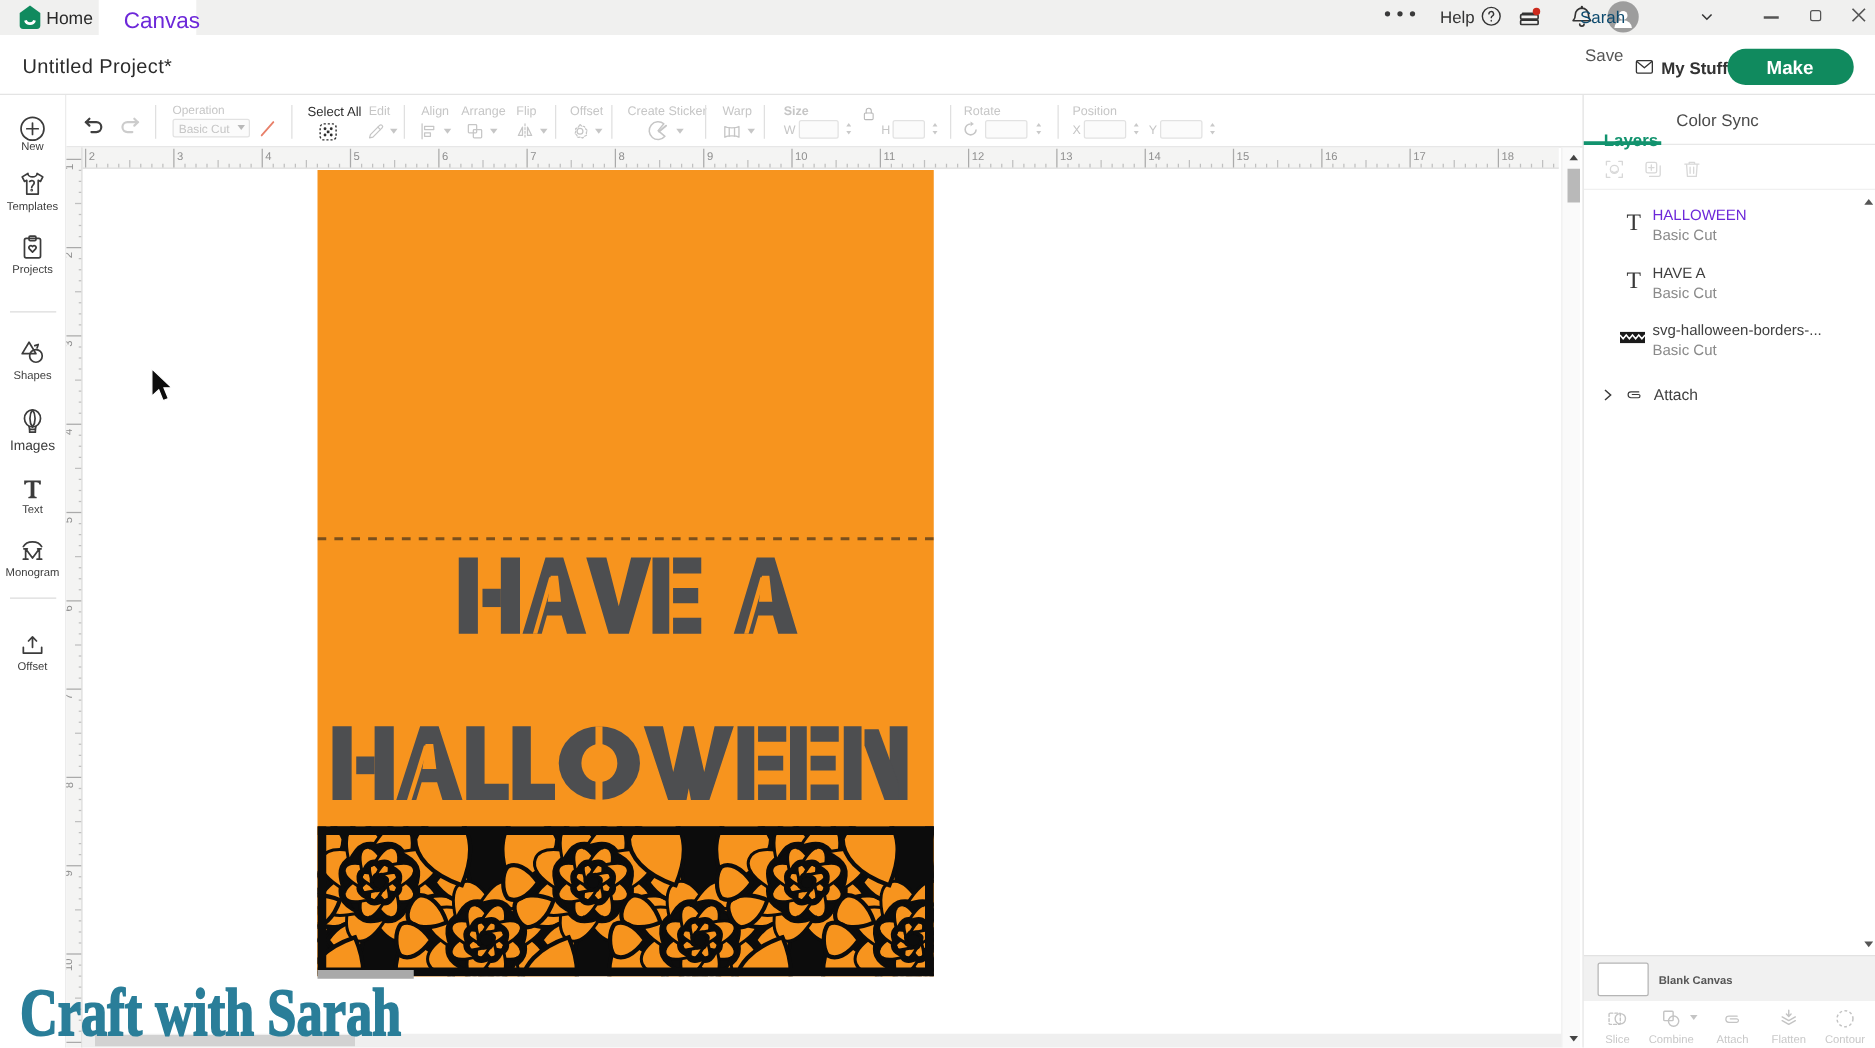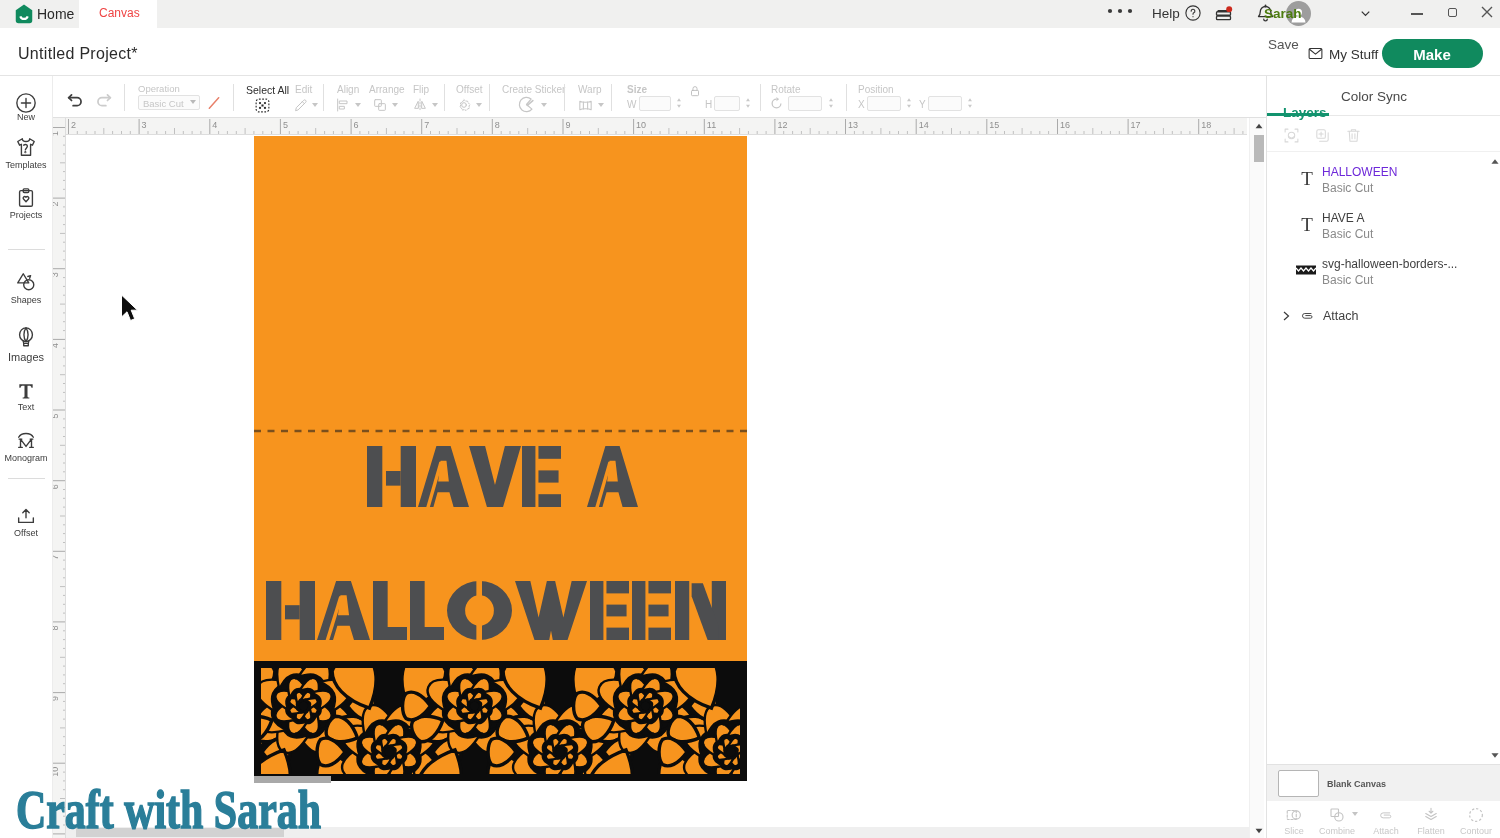--- a/index.html
+++ b/index.html
@@ -1,20 +1,20 @@
 <!DOCTYPE html>
 <html><head><meta charset="utf-8"><style>html,body{margin:0;padding:0}body{width:1500px;height:838px;overflow:hidden;font-family:"Liberation Sans",sans-serif;background:#ffffff;position:relative;-webkit-font-smoothing:antialiased}*{box-sizing:border-box}</style></head><body>
 <div style="position:absolute;left:0;top:0;width:1500px;height:28px;background:#f0f0ef"></div>
 <svg style="position:absolute;left:13px;top:3px" width="22" height="22" viewBox="0 0 24 24" xmlns="http://www.w3.org/2000/svg">
     <path d="M12 1.5 L21 8 V19 a3 3 0 0 1 -3 3 H6 a3 3 0 0 1 -3-3 V8 Z" fill="#108a5e"></path>
     <path d="M8 14.5 a4.2 4.2 0 0 0 8 0" fill="none" stroke="#ffffff" stroke-width="2.4"></path>
   </svg>
 <div style="position:absolute;left:37px;top:6px;font-size:14px;color:#2a2a2a;font-weight:500;letter-spacing:0;white-space:nowrap">Home</div>
 <div style="position:absolute;left:79px;top:0;width:78px;height:28px;background:#ffffff"></div>
-<div style="position:absolute;left:99px;top:6px;font-size:12px;color:#ef4444;font-weight:500;letter-spacing:0;white-space:nowrap">Canvas</div>
+<div style="position:absolute;left:99px;top:6px;font-size:18px;color:#6d28d9;font-weight:500;letter-spacing:0;white-space:nowrap">Canvas</div>
 <svg style="position:absolute;left:1107px;top:8px" width="26" height="6" viewBox="0 0 26 6">
     <circle cx="3" cy="3" r="2.1" fill="#3a3a3a"></circle>
     <circle cx="13" cy="3" r="2.1" fill="#3a3a3a"></circle>
     <circle cx="23" cy="3" r="2.1" fill="#3a3a3a"></circle>
   </svg>
 <div style="position:absolute;left:1152px;top:6px;font-size:13.5px;color:#333;font-weight:400;letter-spacing:0;white-space:nowrap">Help</div>
 <svg style="position:absolute;left:1184px;top:4px" width="18" height="18" viewBox="0 0 24 24" xmlns="http://www.w3.org/2000/svg">
     <g fill="none" stroke="#333" stroke-width="1.5">
       <circle cx="12" cy="12" r="9.5"></circle>
       <path d="M9.5 9.5 a2.5 2.5 0 1 1 3.5 2.3 c-.8.4-1 .8-1 1.7 M12 16.6 v.4" stroke-linecap="round"></path>
@@ -35,41 +35,41 @@
       <path d="M12 4 V2.8" stroke-width="2"></path>
     </g>
   </svg>
 <div style="position:absolute;left:1286px;top:1px;width:25px;height:25px;border-radius:50%;background:#9d9d9d;overflow:hidden"></div>
 <svg style="position:absolute;left:1288px;top:4px" width="21" height="21" viewBox="0 0 24 24" xmlns="http://www.w3.org/2000/svg">
     <g fill="#ffffff">
       <circle cx="12" cy="9.5" r="4"></circle>
       <path d="M4 21 a8 7 0 0 1 16 0 Z"></path>
     </g>
   </svg>
-<div style="position:absolute;left:1264px;top:6px;font-size:13.5px;color:#4d7c0f;font-weight:700;letter-spacing:0;white-space:nowrap">Sarah</div>
+<div style="position:absolute;left:1264px;top:6px;font-size:13.5px;color:#0c4a6e;font-weight:400;letter-spacing:0;white-space:nowrap">Sarah</div>
 <svg style="position:absolute;left:1358px;top:6px" width="15" height="15" viewBox="0 0 24 24" xmlns="http://www.w3.org/2000/svg">
     <g fill="none" stroke="#333" stroke-width="2">
       <path d="M6 9 L12 15 L18 9"></path>
     </g>
   </svg>
 <div style="position:absolute;left:1411px;top:13px;width:12px;height:1.6px;background:#555"></div>
 <div style="position:absolute;left:1448px;top:8px;width:9px;height:9px;border:1.3px solid #555;border-radius:2px"></div>
 <svg style="position:absolute;left:1481px;top:6px" width="12" height="12" viewBox="0 0 12 12">
     <path d="M1 1 L11 11 M11 1 L1 11" stroke="#555" stroke-width="1.4"></path>
   </svg>
 <div style="position:absolute;left:0;top:28px;width:1500px;height:48px;background:#ffffff;border-bottom:1px solid #e4e4e4"></div>
 <div style="position:absolute;left:18px;top:45px;font-size:16px;color:#2b2b2b;font-weight:500;letter-spacing:0.3px;white-space:nowrap">Untitled Project*</div>
 <div style="position:absolute;left:1268px;top:37px;font-size:13.5px;color:#555;font-weight:400;letter-spacing:0;white-space:nowrap">Save</div>
 <svg style="position:absolute;left:1307px;top:45px" width="17" height="17" viewBox="0 0 24 24" xmlns="http://www.w3.org/2000/svg">
     <g fill="none" stroke="#333" stroke-width="1.5" stroke-linecap="round" stroke-linejoin="round">
       <rect x="3" y="5" width="18" height="14" rx="1.5"></rect>
       <path d="M3.5 6 L12 13 L20.5 6"></path>
     </g>
   </svg>
-<div style="position:absolute;left:1329px;top:47px;font-size:13.5px;color:#333;font-weight:400;letter-spacing:0;white-space:nowrap">My Stuff</div>
+<div style="position:absolute;left:1329px;top:47px;font-size:13.5px;color:#333;font-weight:700;letter-spacing:0;white-space:nowrap">My Stuff</div>
 <div style="position:absolute;left:1382px;top:39px;width:101px;height:29px;background:#108a5e;border-radius:15px"></div>
 <div style="position:absolute;left:1432px;top:46px;transform:translateX(-50%);font-size:15px;color:#ffffff;font-weight:700;white-space:nowrap">Make</div>
 <div style="position:absolute;left:53px;top:76px;width:1447px;height:42px;background:#ffffff;border-bottom:1px solid #e0e0e0"></div>
 <svg style="position:absolute;left:66px;top:91px" width="19" height="19" viewBox="0 0 24 24" xmlns="http://www.w3.org/2000/svg">
     <g fill="none" stroke="#3f3f3f" stroke-width="2.2" stroke-linecap="round">
       <path d="M7 5 L3.5 8.5 L7 12"></path>
       <path d="M3.5 8.5 H14 a5 5 0 0 1 0 10 H9"></path>
     </g>
   </svg>
 <svg style="position:absolute;left:94px;top:91px" width="19" height="19" viewBox="0 0 24 24" xmlns="http://www.w3.org/2000/svg">

